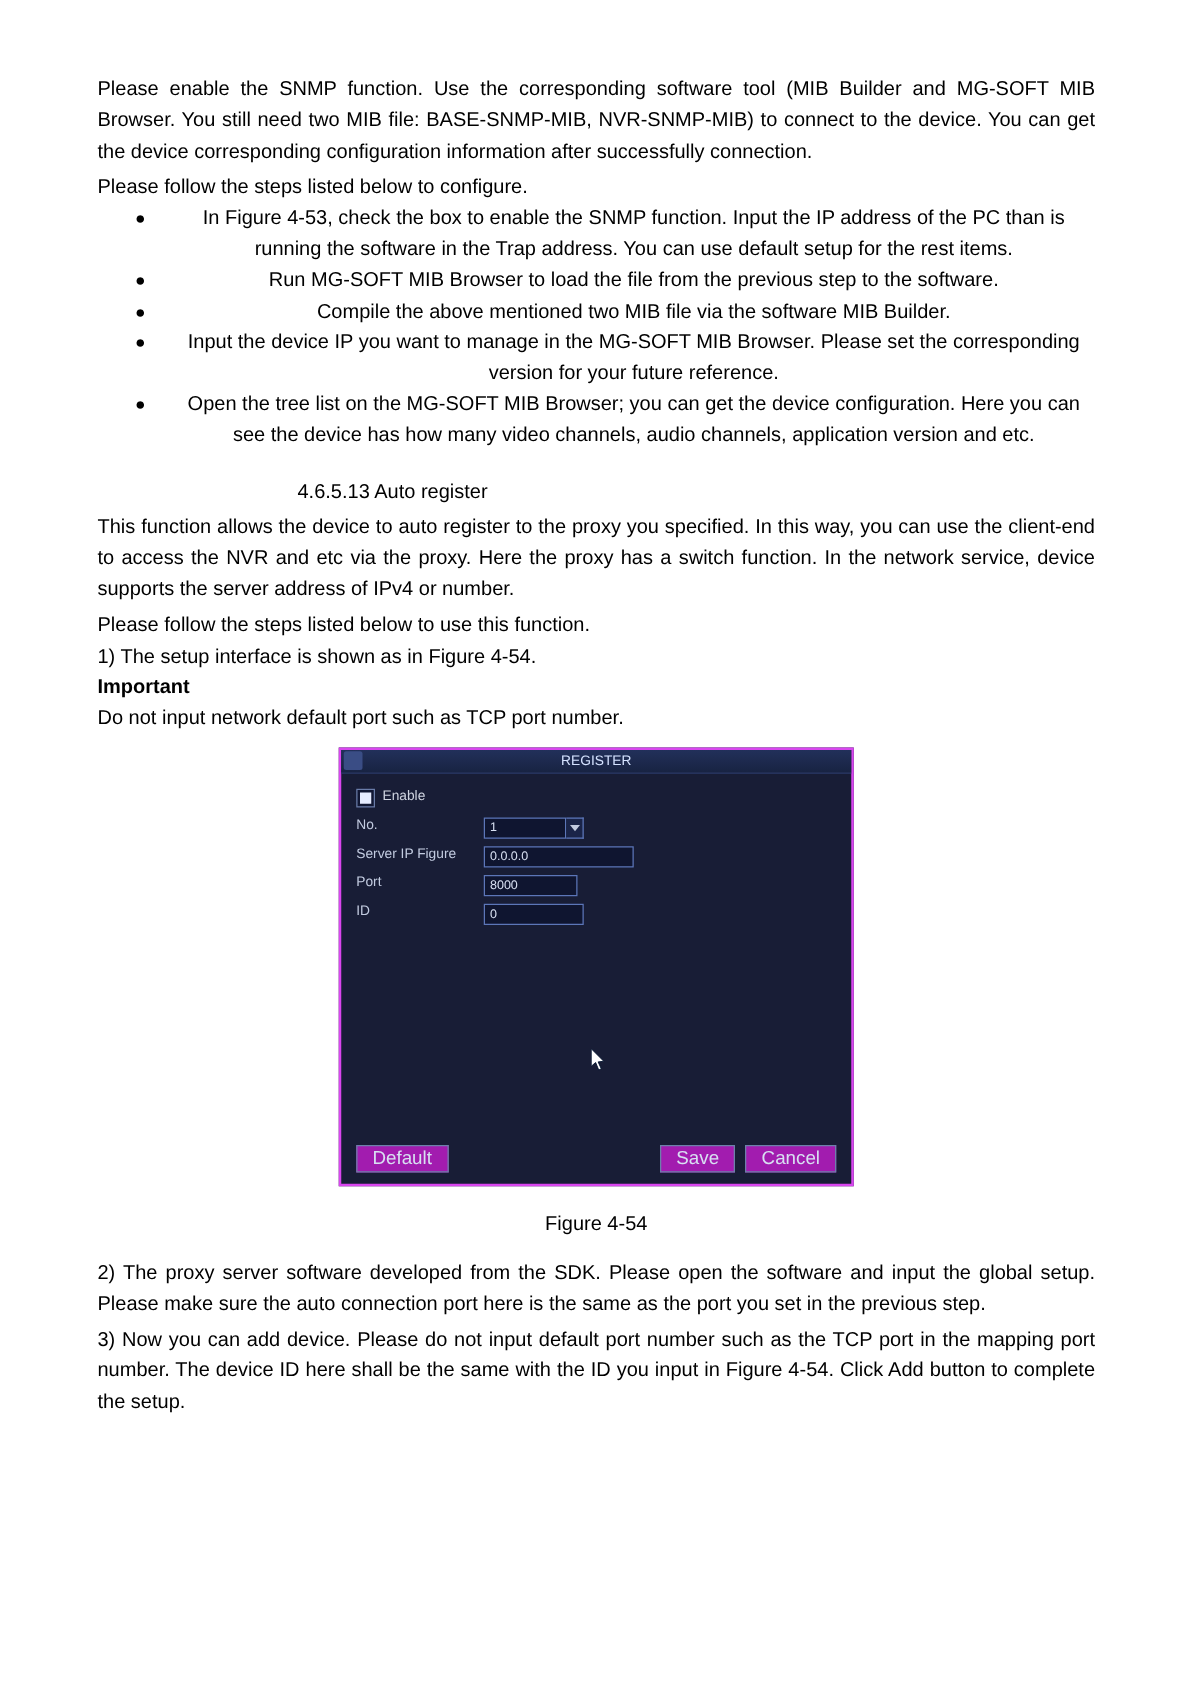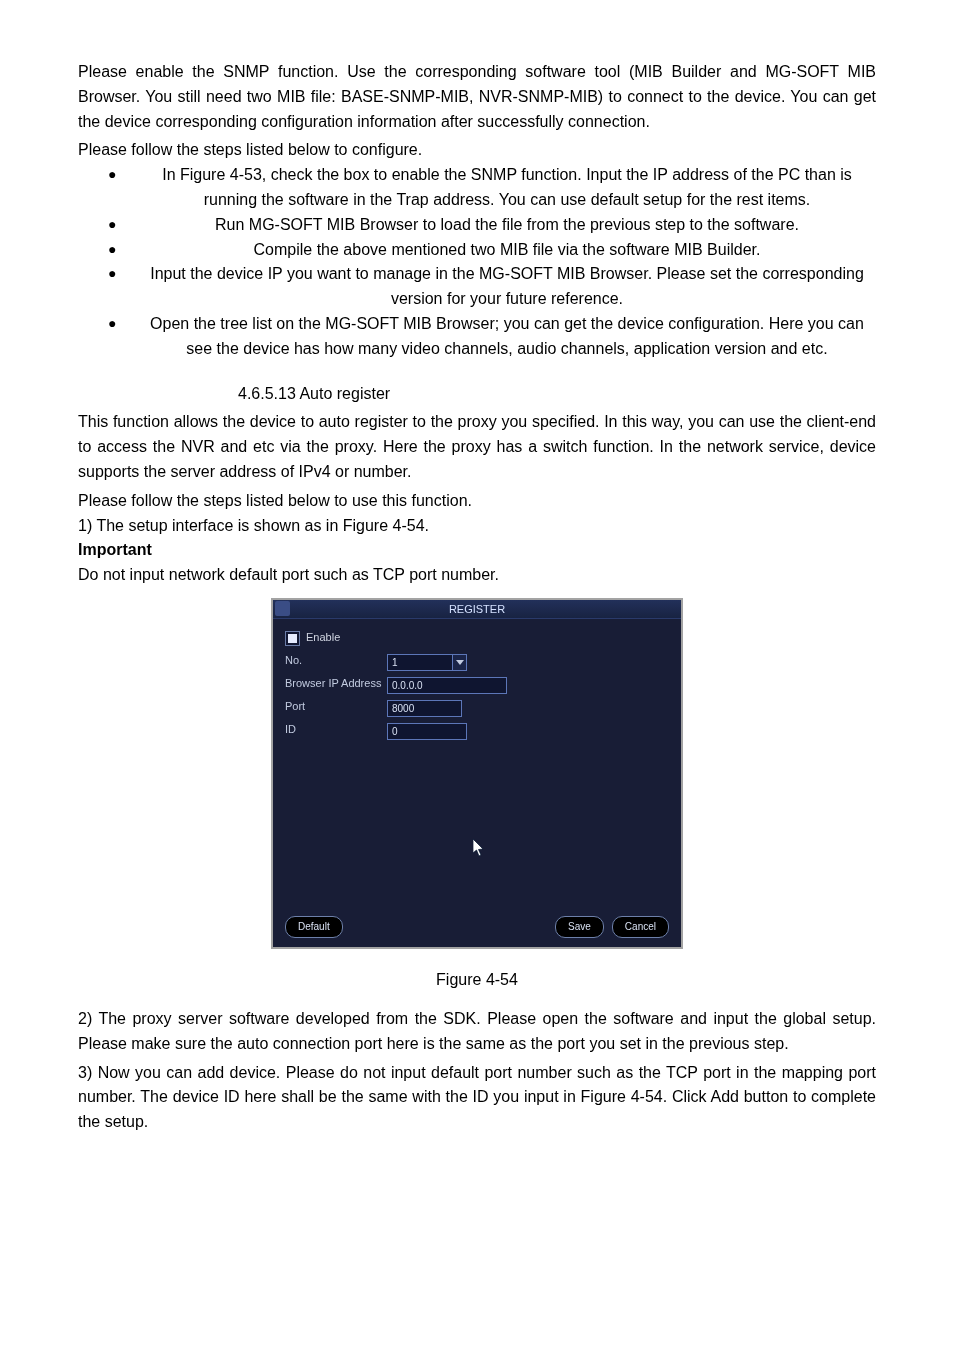--- a/index.html
+++ b/index.html
@@ -47,21 +47,21 @@
 
   
   .dialog-wrap{
     width:412px;
     margin:10px auto 0 auto;
   }
   .dialog{
     width:412px;
     height:351px;
     background:#181d36;
-    border:2px solid #a3a3a3;
+    border:2px solid #d946ef;
     box-sizing:border-box;
     position:relative;
     font-size:11px;
     color:#cfd4e0;
   }
   .dialog .titlebar{
     height:18px;
     background:linear-gradient(#22305a,#182342);
     position:relative;
     text-align:center;
@@ -151,24 +151,24 @@
     left:0;right:0;bottom:8px;
     height:24px;
     padding:0 12px;
     display:flex;
     align-items:center;
   }
   .dbtn{
     height:20px;
     padding:0 12px;
     border:1px solid #6d80aa;
-    border-radius:10px;
-    background:#000000;
+    border-radius:0;
+    background:#a21caf;
     color:#d8e0f2;
-    font-size:10px;
+    font-size:15px;
     display:inline-flex;
     align-items:center;
     justify-content:center;
     cursor:pointer;
   }
   .footer .spacer{flex:1;}
   .footer .dbtn + .dbtn{margin-left:8px;}
 
   .figcap{
     text-align:center;
@@ -215,21 +215,21 @@
 
         <div class="drow">
           <span class="dlabel">No.</span>
           <span class="dselect">
             <span class="dinput">1</span>
             <span class="arrow"></span>
           </span>
         </div>
 
         <div class="drow">
-          <span class="dlabel">Browser IP Address</span>
+          <span class="dlabel">Server IP Figure</span>
           <span class="dinput" style="width:120px">0.0.0.0</span>
         </div>
 
         <div class="drow">
           <span class="dlabel">Port</span>
           <span class="dinput" style="width:75px">8000</span>
         </div>
 
         <div class="drow">
           <span class="dlabel">ID</span>

